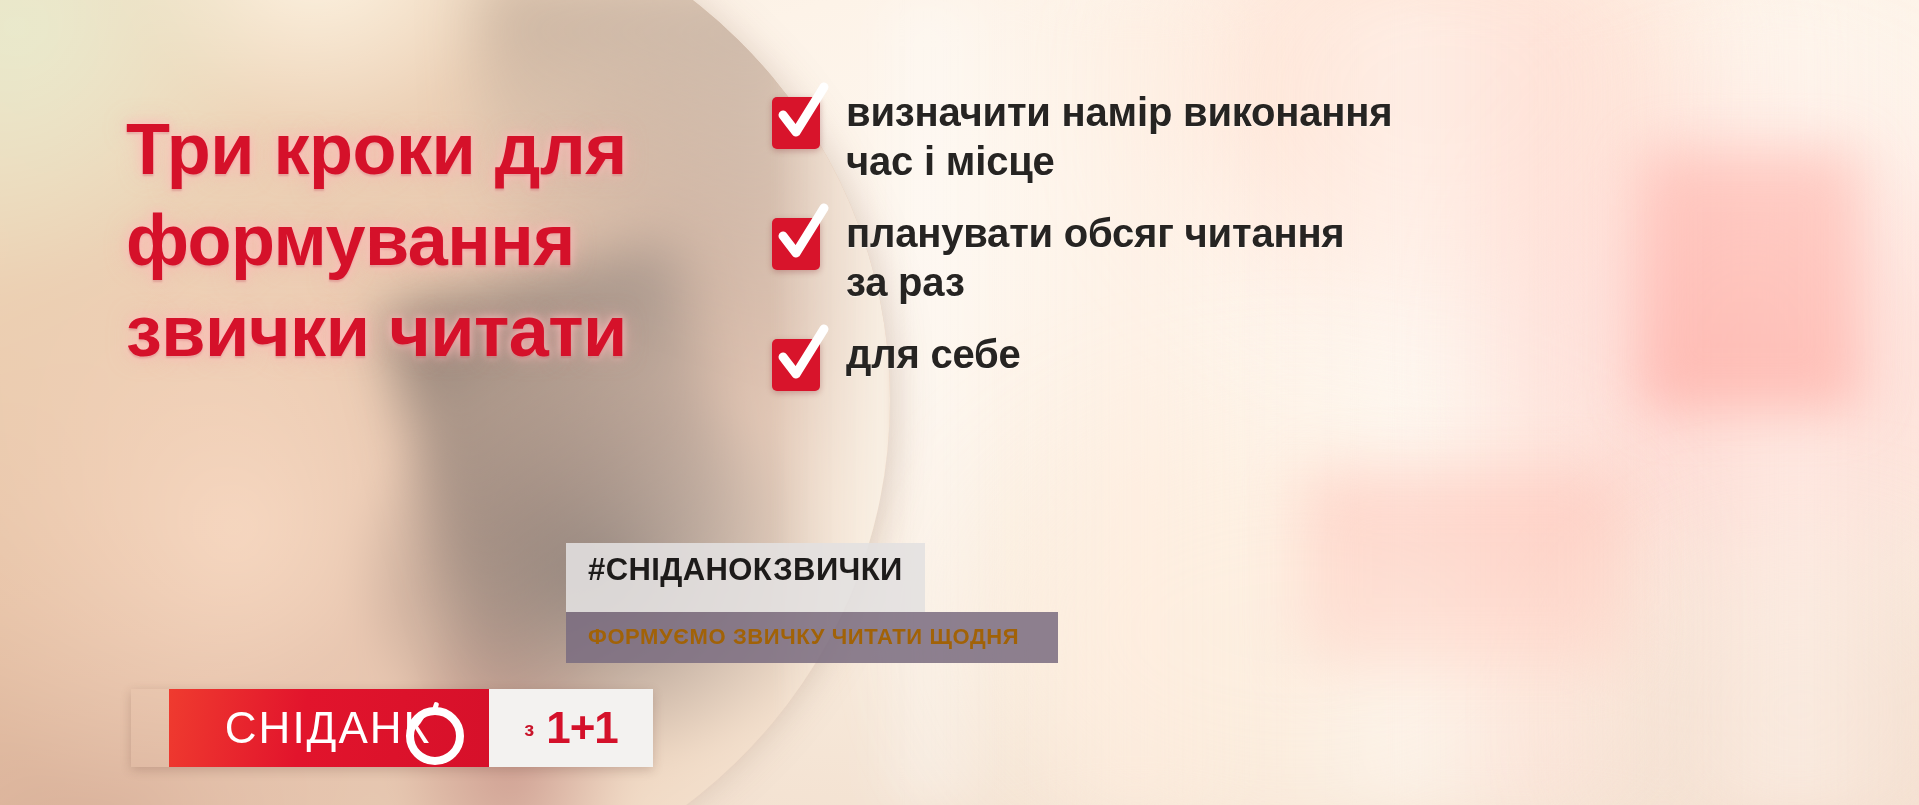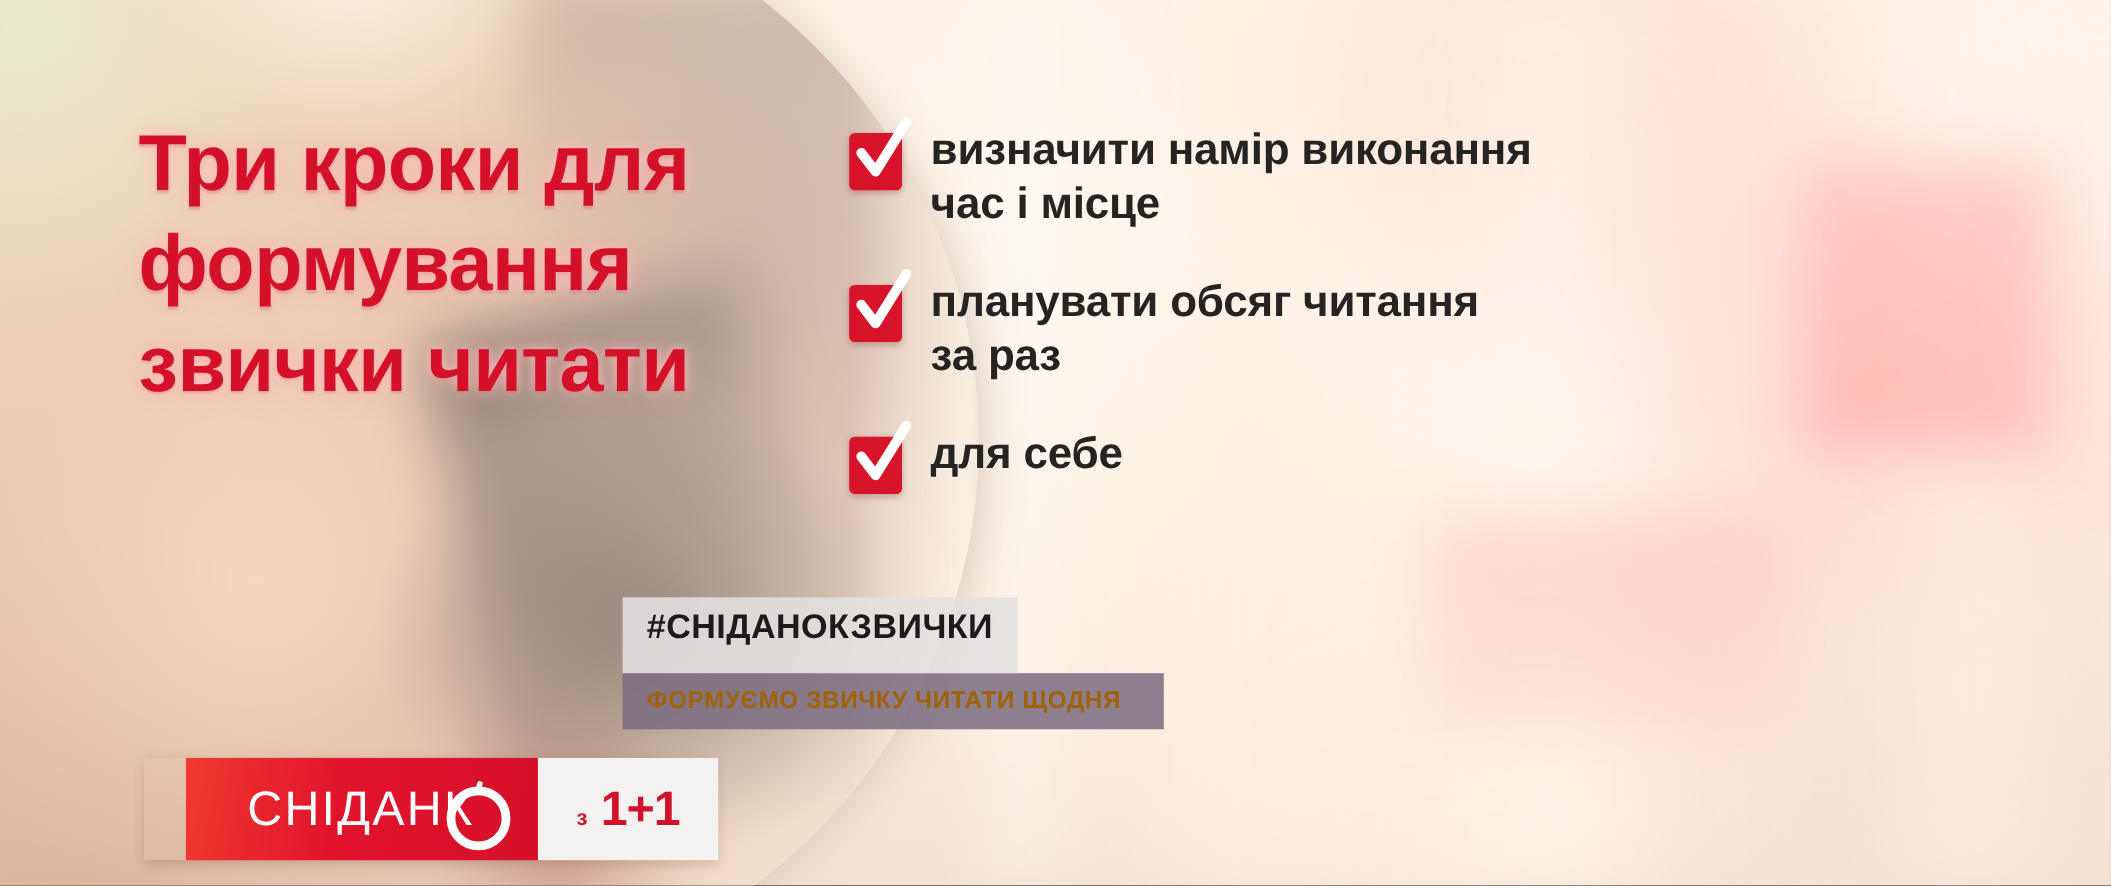--- a/index.html
+++ b/index.html
@@ -114,21 +114,21 @@
       0 0 10px rgba(255,190,190,.95),
       0 0 22px rgba(255,170,170,.55),
       0 2px 2px rgba(140,10,25,.28);
     white-space:nowrap;
   }
 
   
   .checklist{
     position:absolute;left:772px;top:88px;
     z-index:6;
-    display:flex;flex-direction:column;gap:40px;margin-top:24px;
+    display:flex;flex-direction:column;gap:23px;
   }
   .check-item{display:flex;align-items:flex-start;gap:26px;}
   .check-box{
     position:relative;flex:0 0 auto;
     width:48px;height:52px;
     background:#d8142b;
     border-radius:5px;
     margin-top:9px;
     box-shadow:0 2px 6px rgba(120,10,24,.28);
   }
@@ -142,21 +142,21 @@
     font-weight:700;
     color:#262422;
     letter-spacing:-0.2px;
     text-shadow:0 1px 1px rgba(255,255,255,.55);
   }
   .check-text .l2{display:block;}
 
   
   .logobar{
     position:absolute;left:131px;top:689px;
-    height:93px;display:flex;align-items:stretch;
+    height:78px;display:flex;align-items:stretch;
     z-index:8;
     box-shadow:0 3px 10px rgba(90,50,40,.22);
     padding-left:38px;
   }
   .logo-red{
     position:relative;
     width:320px;
     background:linear-gradient(100deg,#ef3b2f 0%,#e2142c 42%,#d6102a 100%);
     display:flex;align-items:center;justify-content:center;
   }

